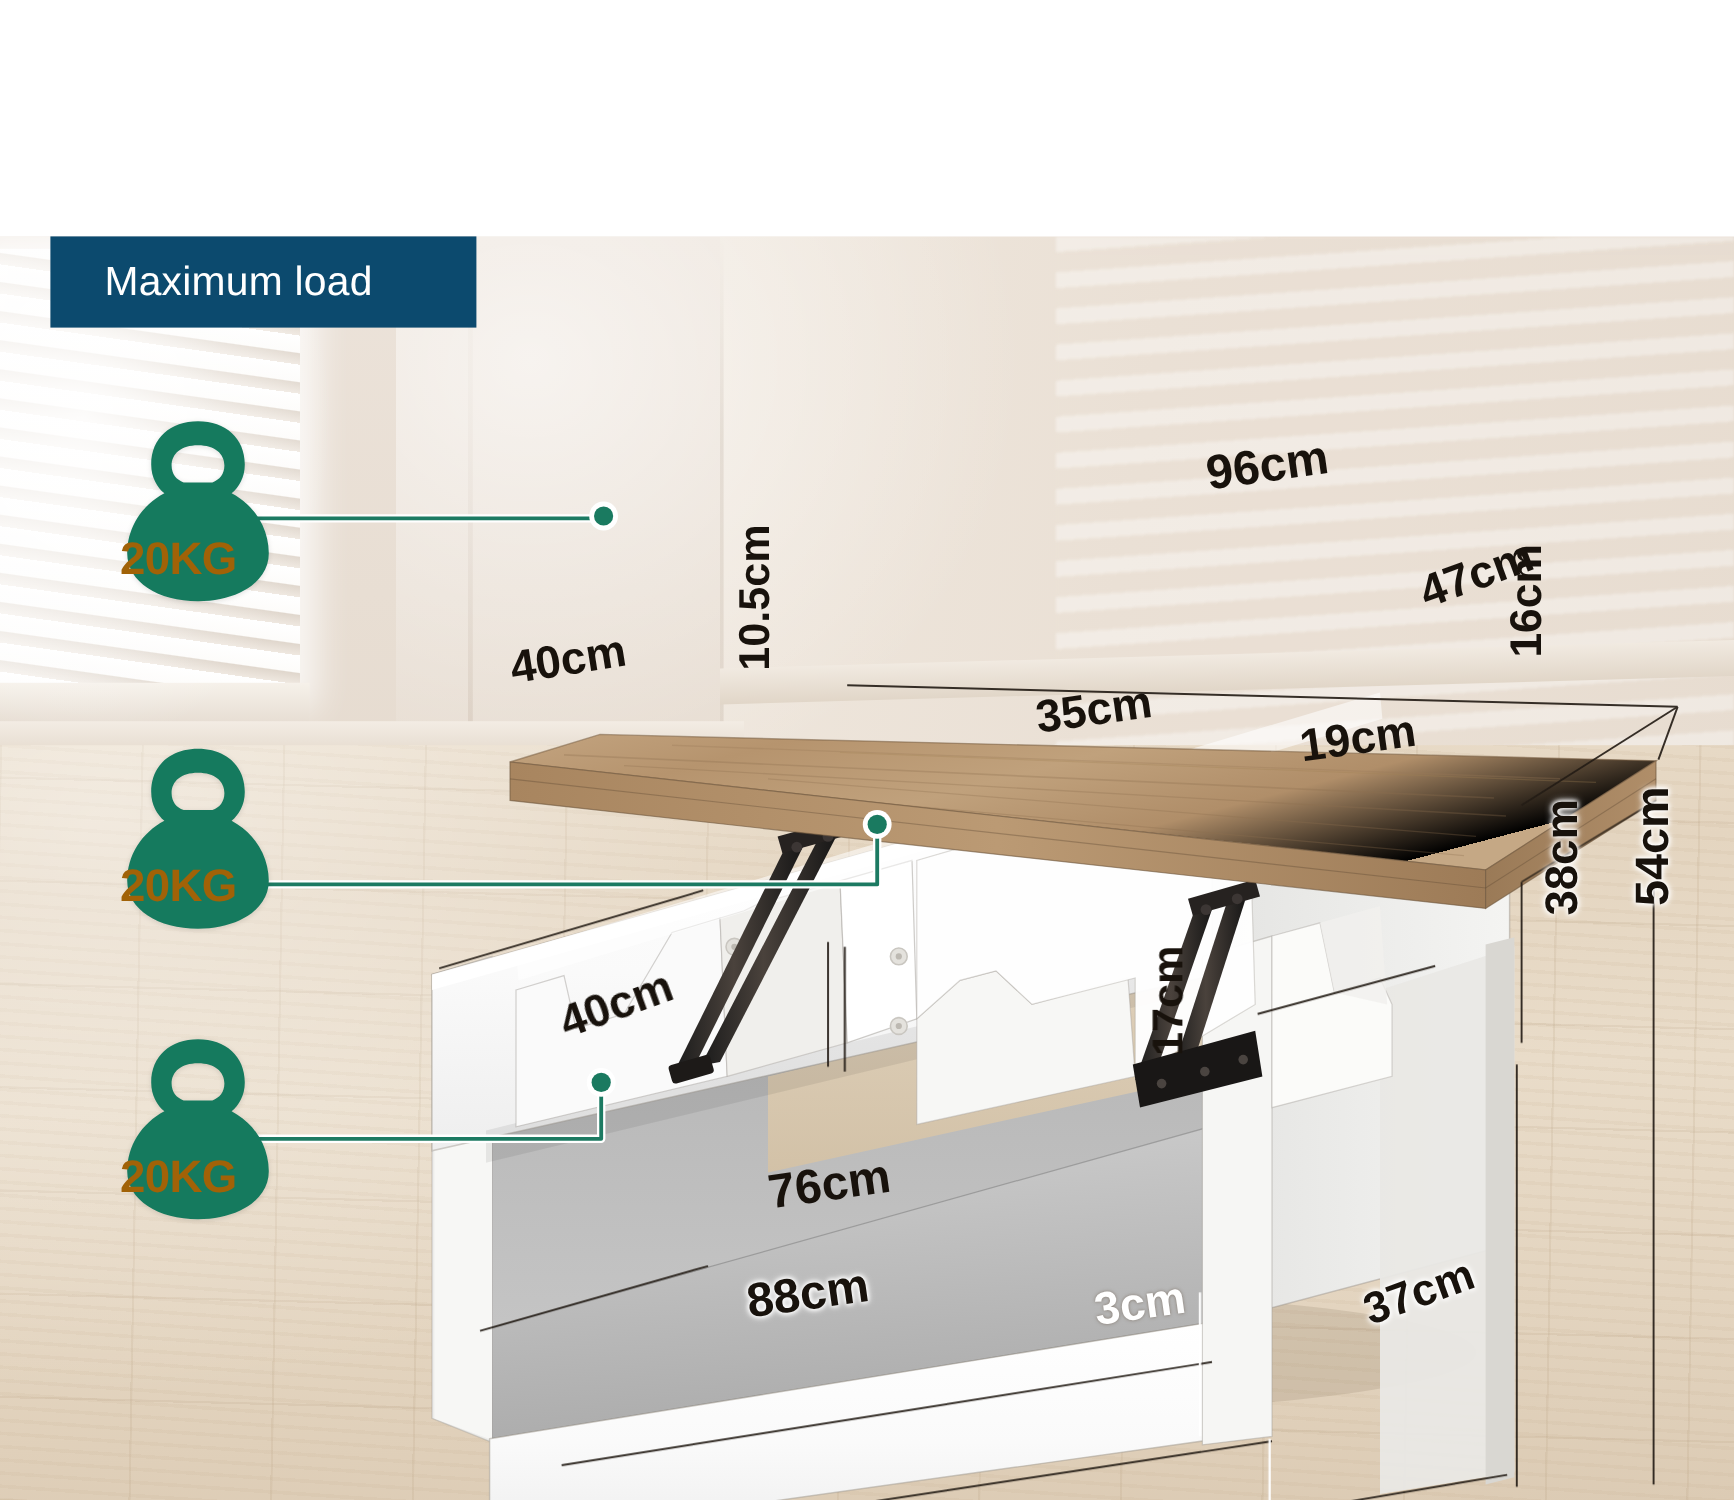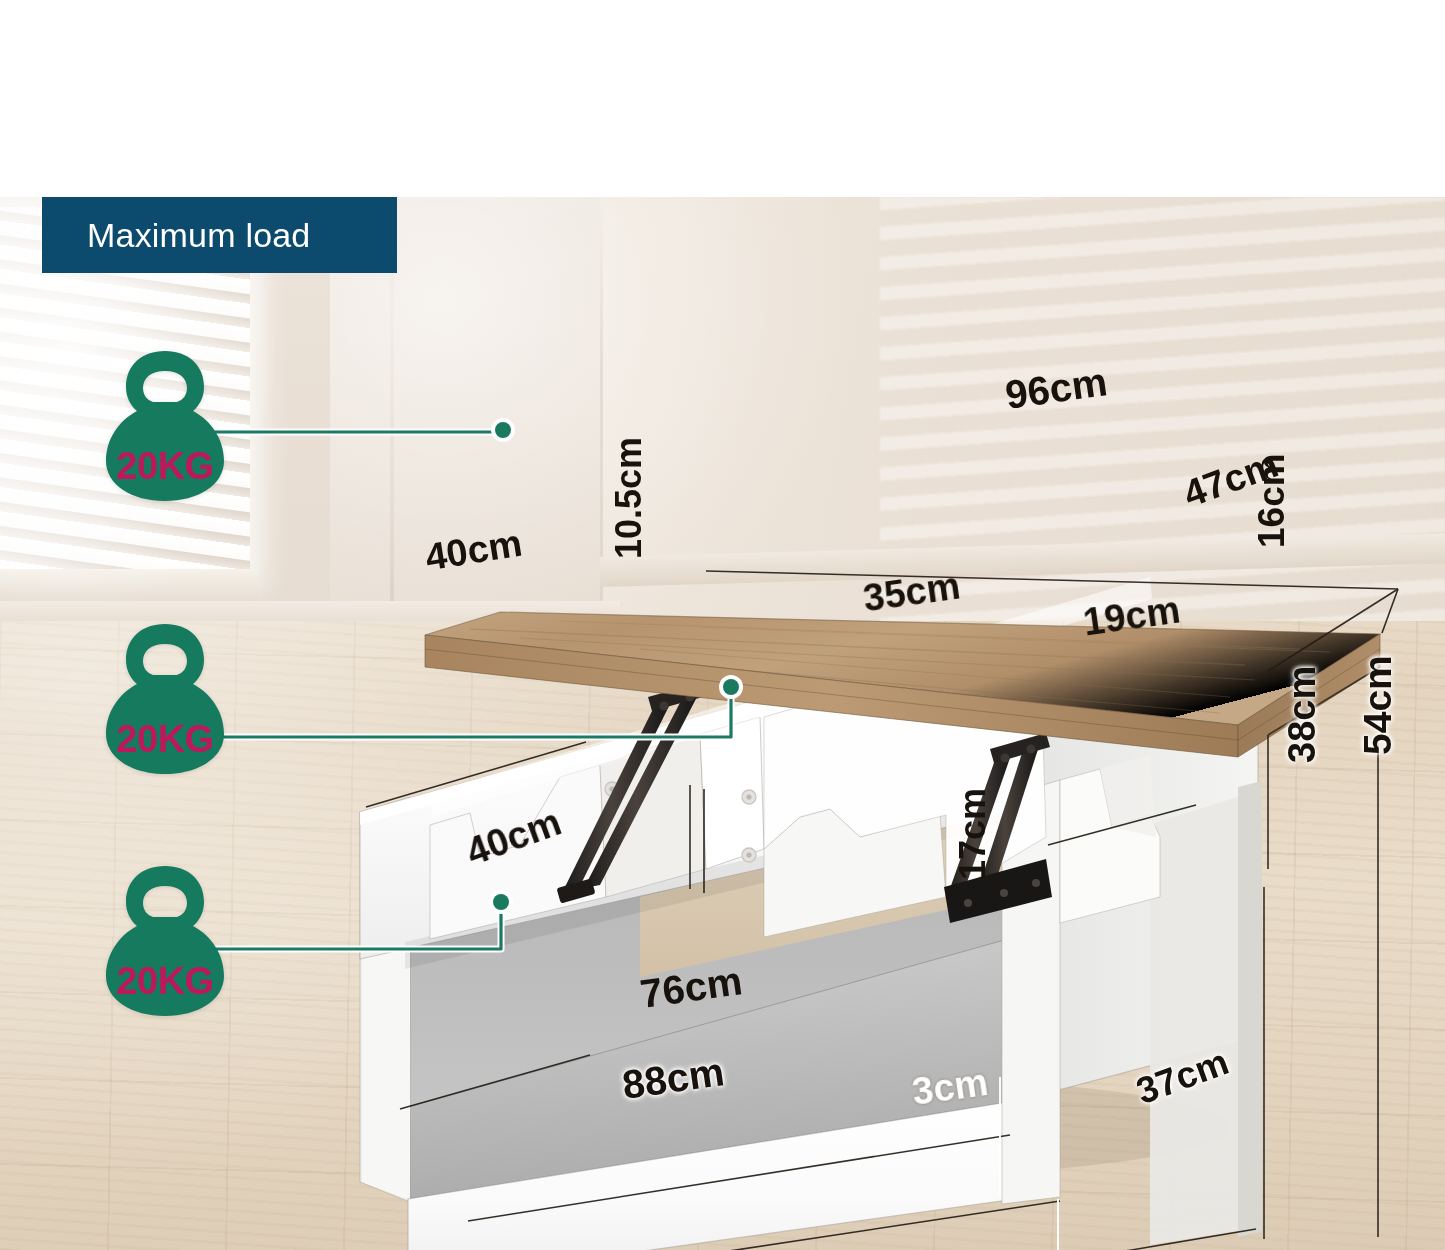--- a/index.html
+++ b/index.html
@@ -66,21 +66,21 @@
   .furn{position:absolute;left:0;top:0;width:1445px;height:1053px;}
 
   
   .banner{position:absolute;left:0;top:197px;width:355px;height:76px;z-index:70;
         background:#0c4a6e;display:flex;align-items:center;margin-left:42px;}
   .banner span{color:#ffffff;font-size:34px;letter-spacing:.2px;padding-left:45px;font-weight:400;}
 
   
   .kb{position:absolute;z-index:55;}
   .kb svg{display:block;filter:drop-shadow(0 1px 2px rgba(0,0,0,.12));}
-  .kb .kbtxt{position:absolute;left:0;width:100%;text-align:center;color:#be185d;
+  .kb .kbtxt{position:absolute;left:0;width:100%;color:#a16207;
         font-size:38px;font-weight:700;letter-spacing:-.5px;}
 
   
   .leader{position:absolute;z-index:54;}
 
   
   .dim{position:absolute;z-index:50;color:#18120c;font-weight:700;white-space:nowrap;
        line-height:1;}
   .dim.white{color:#ffffff;text-shadow:0 0 3px rgba(90,70,50,.55);}
   .dim.halo{text-shadow:0 0 4px #fff,0 0 4px #fff,0 0 7px #fff;}

